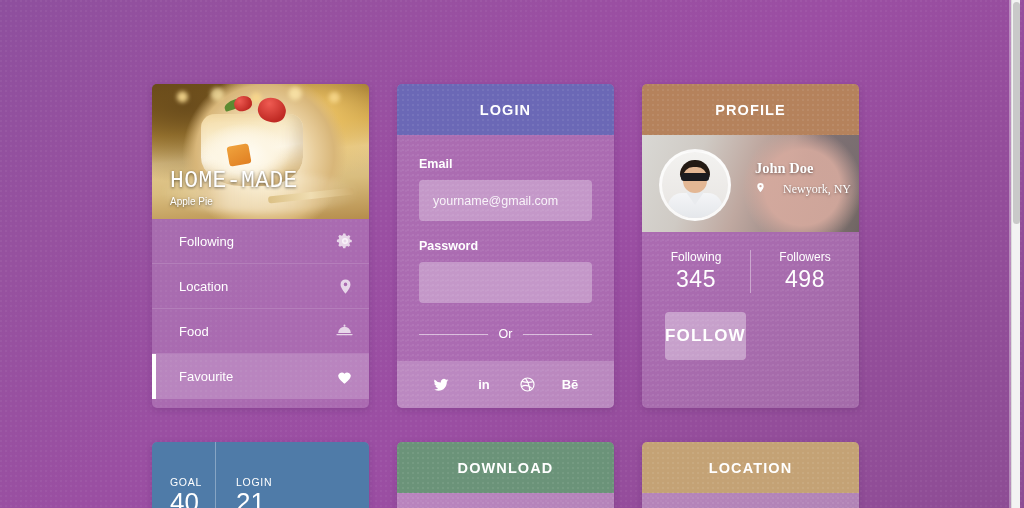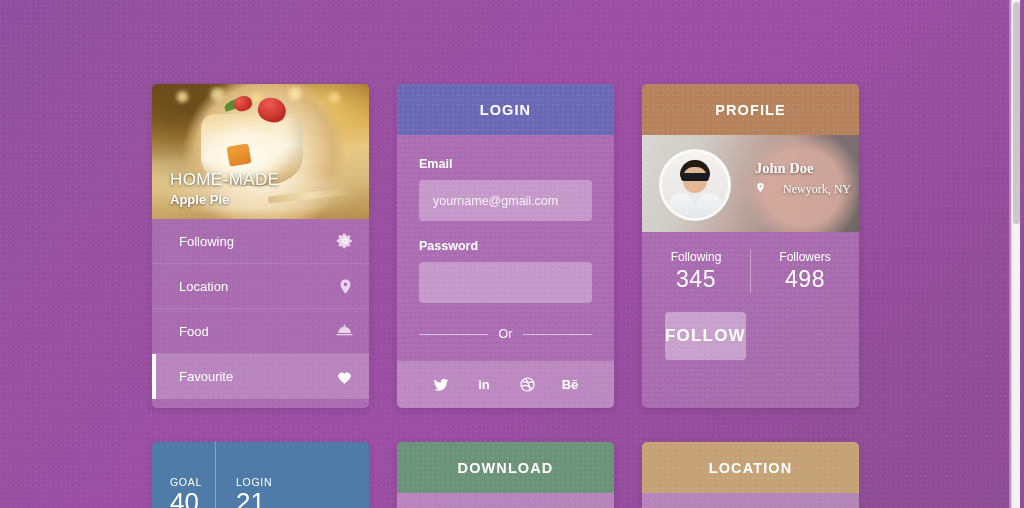--- a/index.html
+++ b/index.html
@@ -144,28 +144,29 @@
     opacity: .9;
   }
   .hero-caption {
     position: absolute;
     left: 18px;
     bottom: 12px;
     text-shadow: 0 1px 3px rgba(0,0,0,0.55);
   }
   .hero-title {
     color: #fff;
-    font-size: 17px;
+    font-size: 23px;
     letter-spacing: .4px;
     line-height: 1.1;
+    font-family: Liberation Mono, monospace;
   }
   .hero-sub {
     color: #fff;
-    font-size: 13px;
-    font-weight: bold;
+    font-size: 10px;
+    font-weight: normal;
     margin-top: 2px;
   }
 
   .menu-item {
     height: 45px;
     display: flex;
     align-items: center;
     justify-content: space-between;
     padding: 0 15px 0 27px;
     color: #ffffff;

